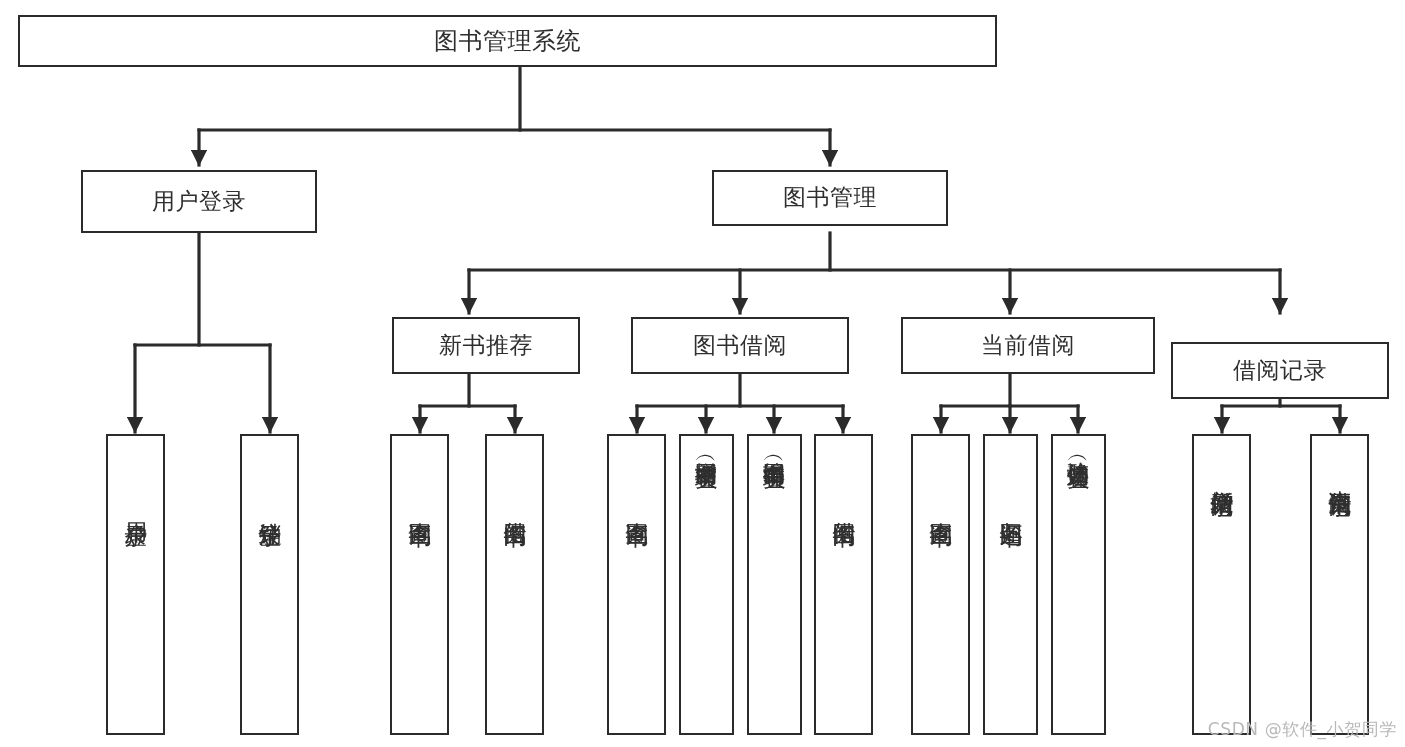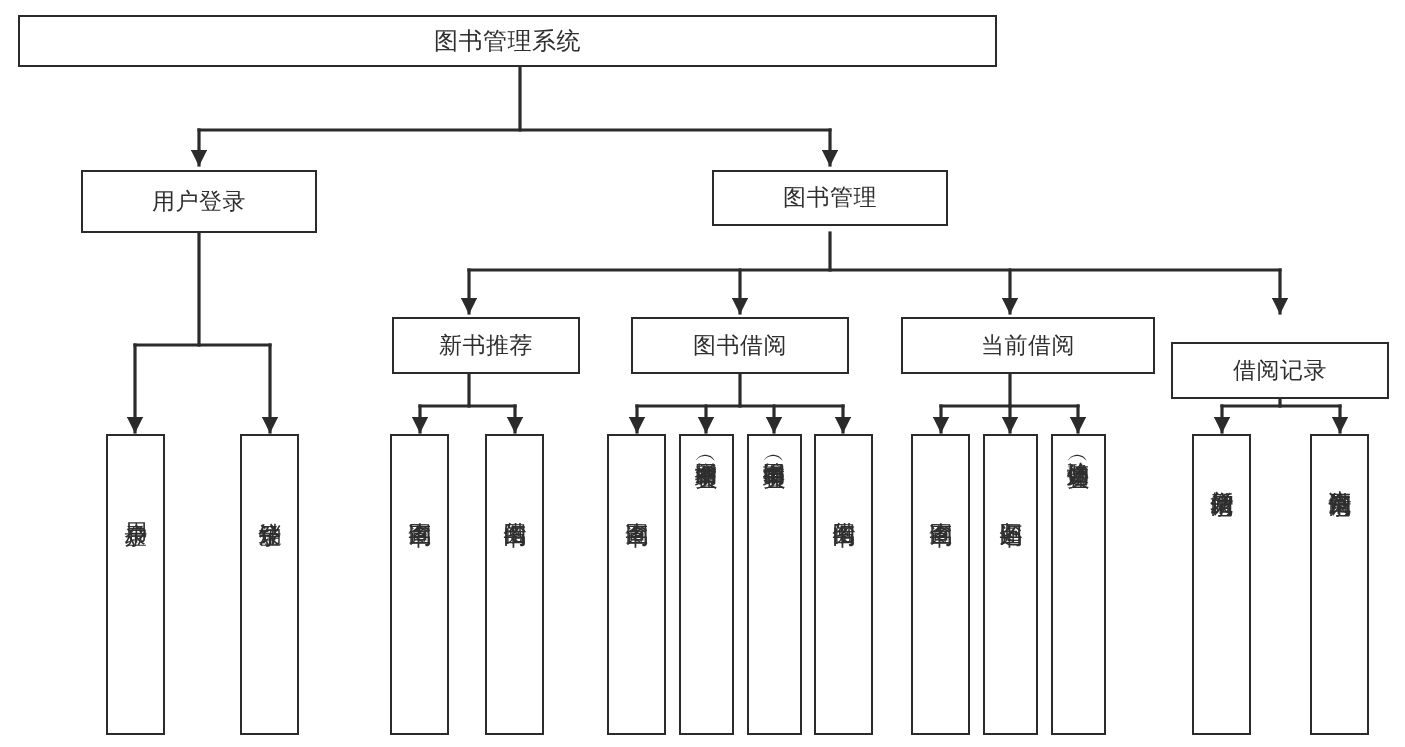--- a/index.html
+++ b/index.html
@@ -203,14 +203,15 @@
   </div>
 
   <div class="node-box vertical" style="left:1192px; top:434px; width:59px; height:301px;">
     <span class="node-label-v" style="margin-top:32px;">新增借阅记录</span>
   </div>
 
   <div class="node-box vertical" style="left:1310px; top:434px; width:59px; height:301px;">
     <span class="node-label-v" style="margin-top:32px;">查询借阅记录</span>
   </div>
 
+  <div class="watermark">CSDN @软件_小贺同学</div>
 
 </div>
 
 </body></html>

